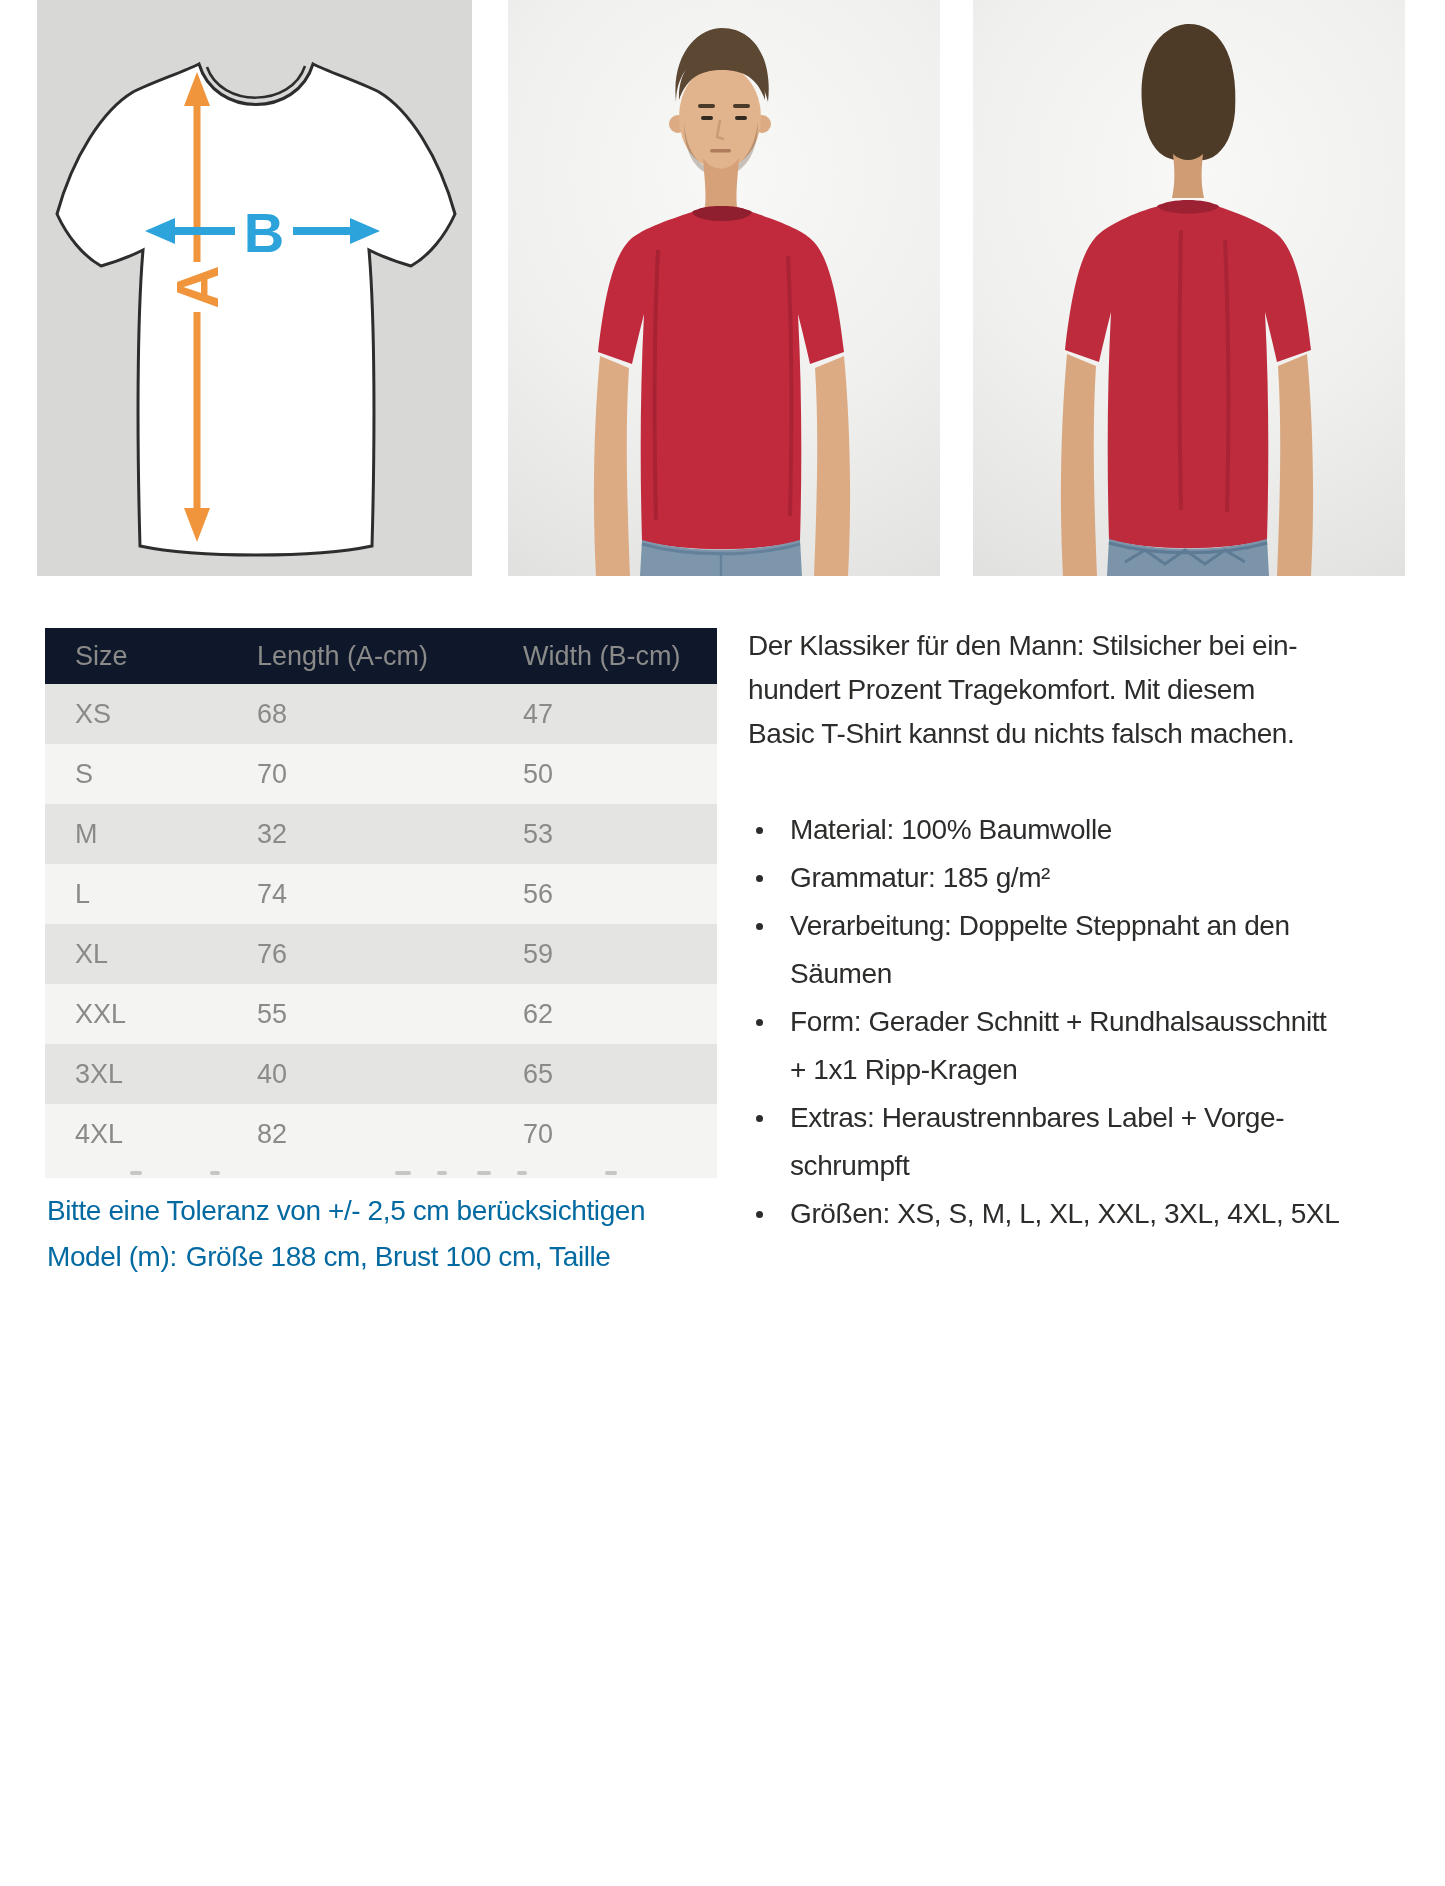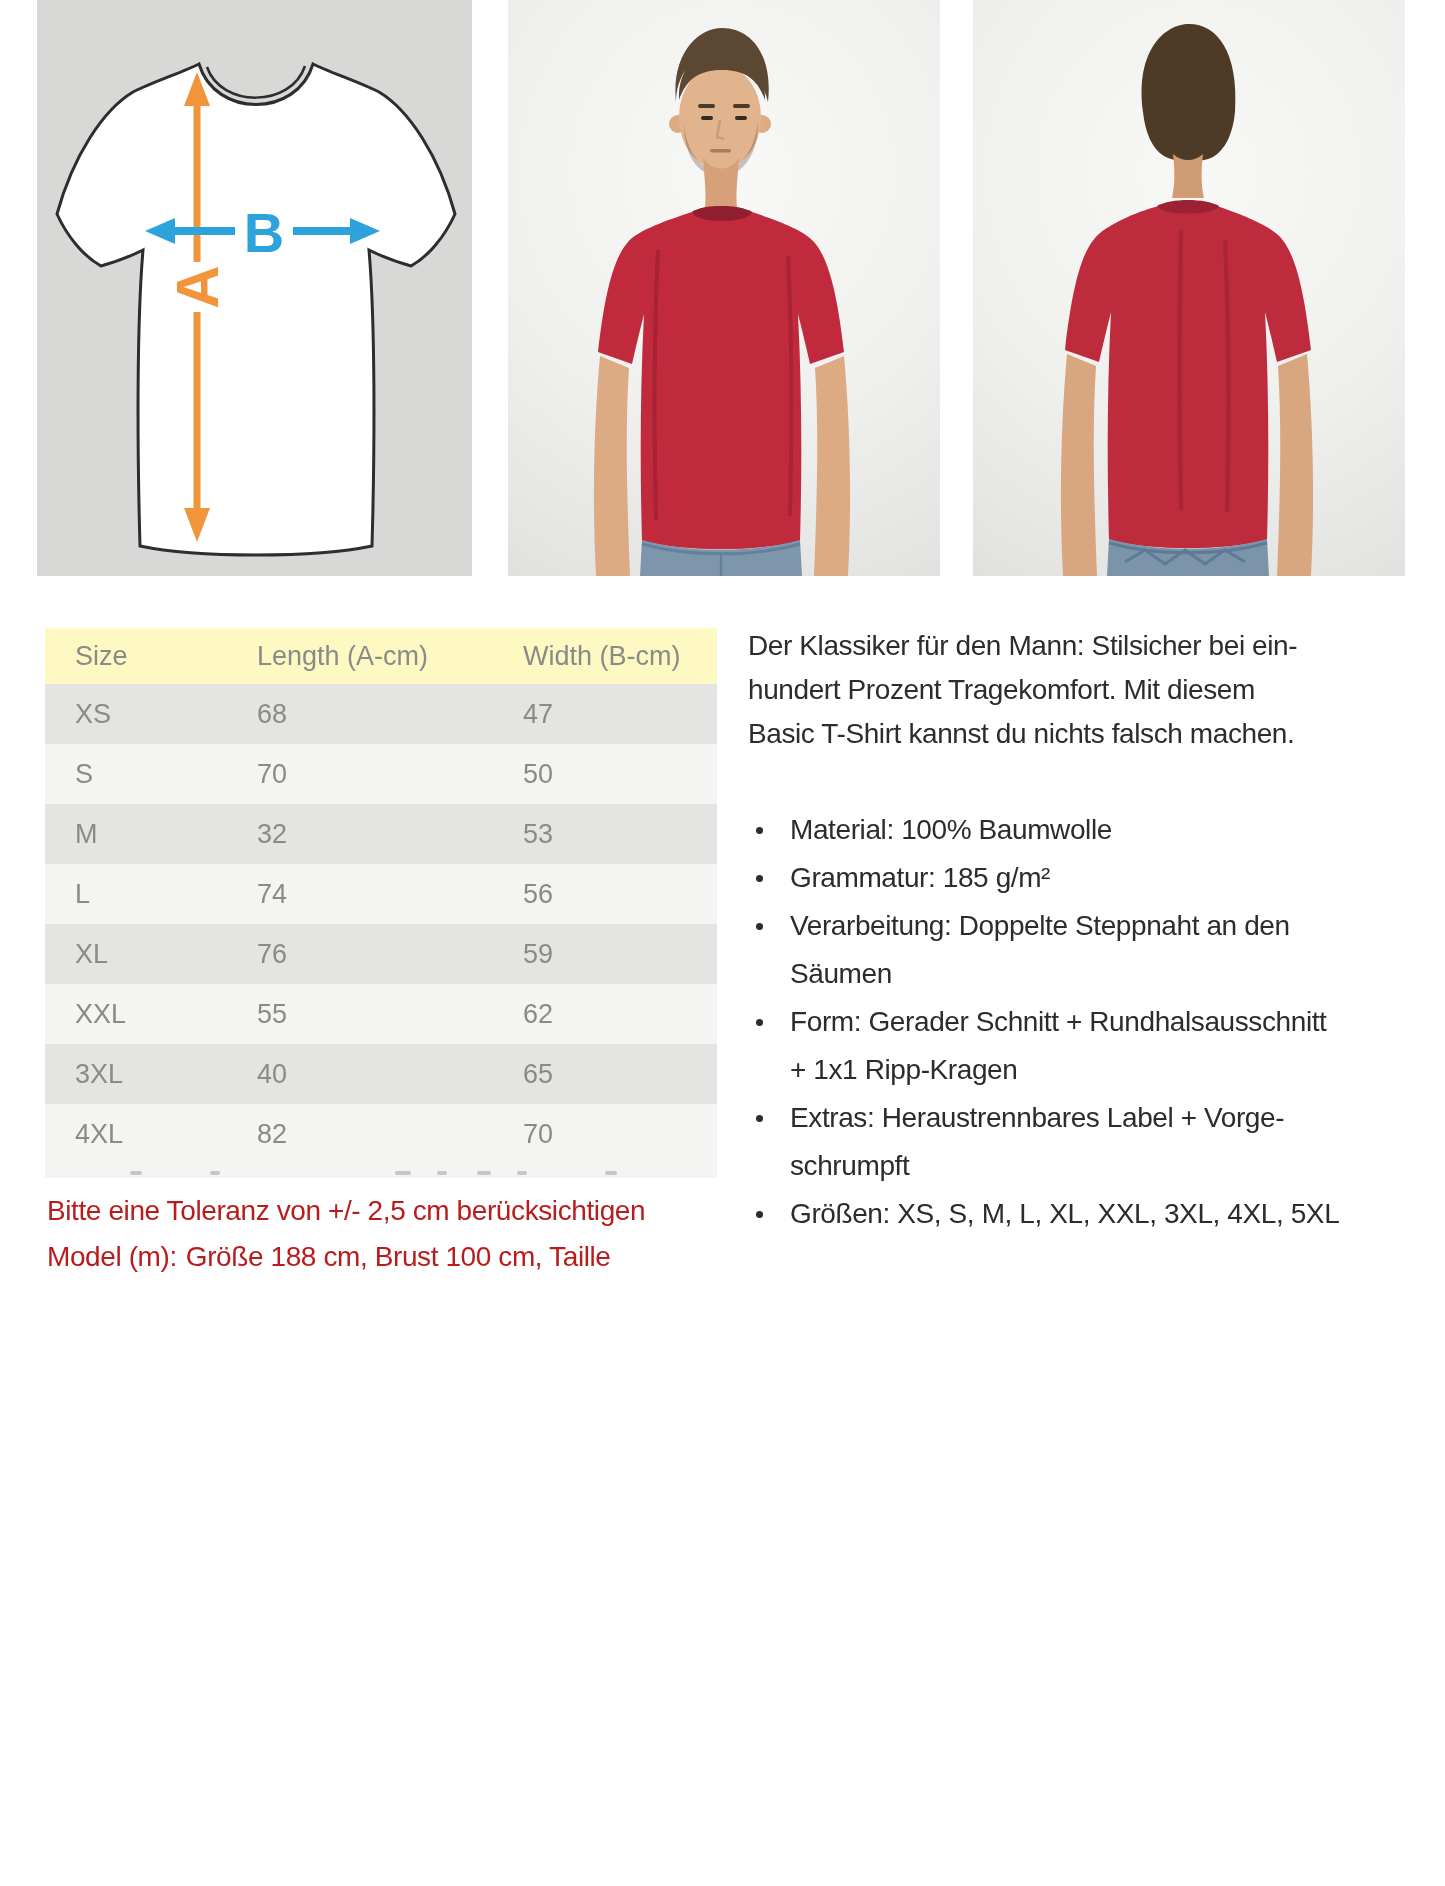--- a/index.html
+++ b/index.html
@@ -11,38 +11,38 @@
   .panel { position:absolute; top:0; height:576px; overflow:hidden; }
   .diagram-panel { left:37px; width:435px; background:#d8d8d7; }
   .photo-panel  { background:radial-gradient(120% 95% at 52% 30%, #f8f8f7 0%, #f0f0ef 45%, #e4e4e3 78%, #d8d8d7 100%); }
   .front-panel { left:508px; width:432px; }
   .back-panel  { left:973px; width:432px; }
   .panel svg { display:block; width:100%; height:100%; }
 
   
   .size-table { position:absolute; left:45px; top:628px; width:672px; font-size:27px; color:#8a8a88; }
   .trow { display:grid; grid-template-columns:212px 266px 194px; align-items:center; height:60px; background:#f4f4f2; }
-  .trow.head { height:56px; background:#fef9c3; font-size:27px; }
+  .trow.head { height:56px; background:#0f172a; font-size:27px; }
   .trow:not(.head):nth-child(even) { background:#e4e4e2; }
   .tcell:first-child { padding-left:30px; }
   .cutoff { position:relative; height:14px; background:#f4f4f2; }
   .cutoff span { position:absolute; top:7px; height:4px; background:#aeaeac; opacity:.65; border-radius:2px; }
   .m1{left:85px;width:12px}.m2{left:165px;width:10px}.m3{left:350px;width:16px}
   .m4{left:392px;width:10px}.m5{left:432px;width:14px}.m6{left:472px;width:10px}.m7{left:560px;width:12px}
 
   
   .description { position:absolute; left:748px; top:624px; width:700px; color:#2c2c2a; }
   .intro div { font-size:28px; line-height:44px; letter-spacing:-0.4px; white-space:nowrap; }
   .bullets { list-style:none; margin-top:50px; }
   .bullets li { position:relative; padding-left:42px; }
   .bullets li::before { content:""; position:absolute; left:8px; top:21px; width:7px; height:7px; border-radius:50%; background:#2c2c2a; }
   .bullets li div { font-size:28px; line-height:48px; letter-spacing:-0.4px; white-space:nowrap; }
 
   
-  .notes { position:absolute; left:47px; top:1188px; width:700px; color:#b91c1c; }
+  .notes { position:absolute; left:47px; top:1188px; width:700px; color:#0369a1; }
   .notes div { font-size:28px; line-height:46px; letter-spacing:-0.4px; white-space:nowrap; }
   .notes b { font-weight:normal; margin-right:9px; }
 </style>
 </head>
 <body>
 
 <div class="page">
 
   <div class="panel diagram-panel">
     <svg viewBox="0 0 435 576">

